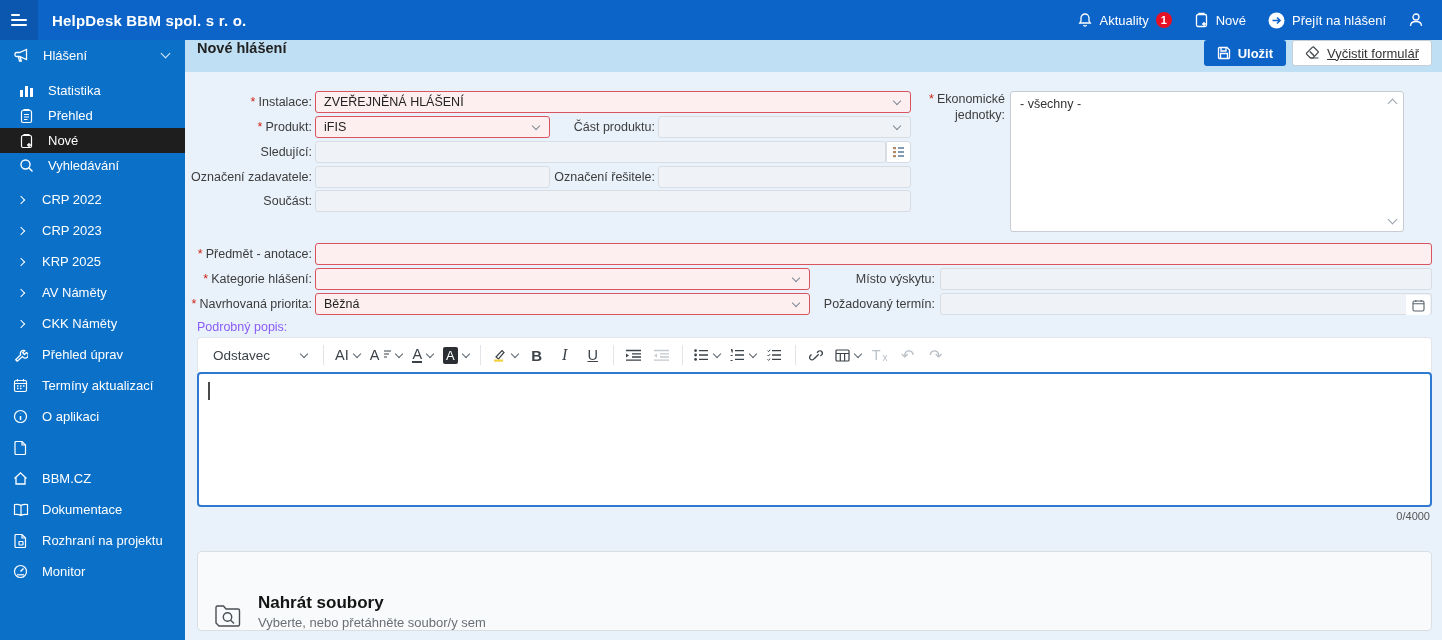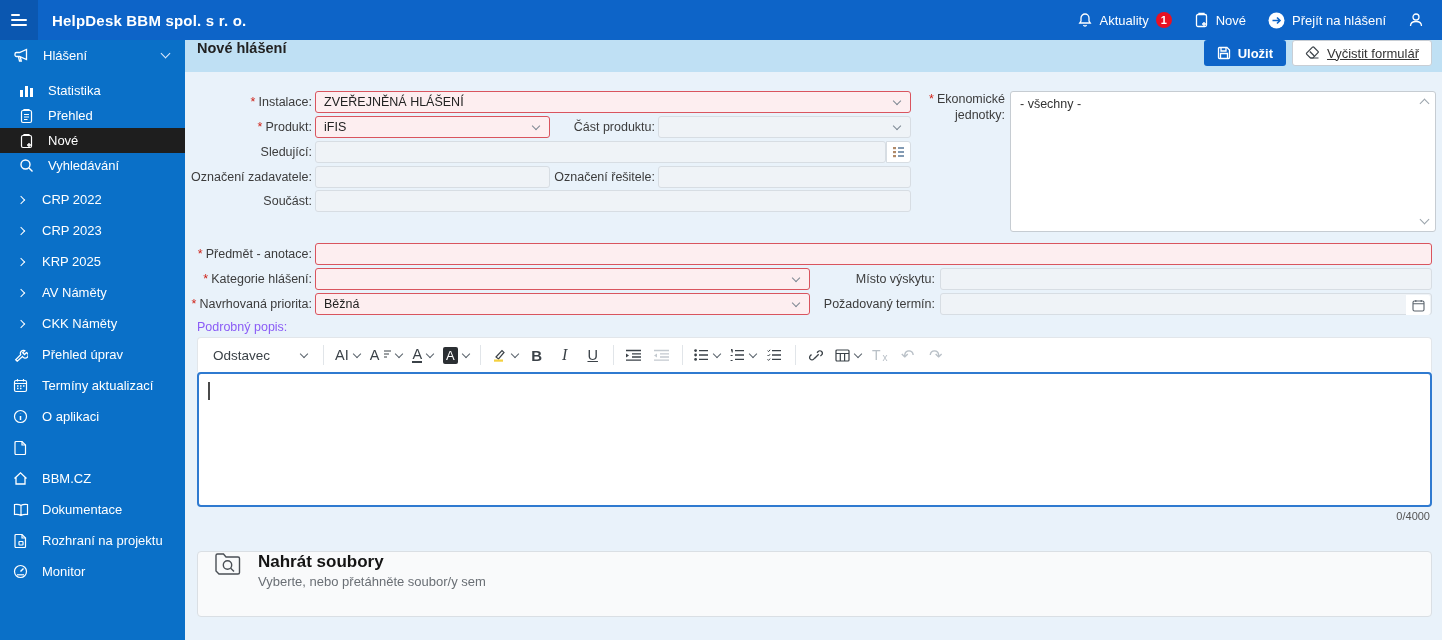--- a/index.html
+++ b/index.html
@@ -89,22 +89,22 @@
   .bold-b{font-weight:800;font-size:15px;}
   .ital-i{font-style:italic;font-family:"Liberation Serif","DejaVu Serif",serif;font-size:16px;}
   .und-u{text-decoration:underline;font-size:14.5px;}
   .disabled{color:#b9c0c7;}
   .arrow-g{font-family:"DejaVu Sans",sans-serif;font-size:16px;}
   .editor{position:absolute;left:12px;top:332px;width:1235px;height:135px;background:#fff;
           border:2px solid var(--editor-border);border-radius:4px;cursor:text;}
   .caret{position:absolute;left:9px;top:8px;width:1.5px;height:18px;background:#4a4a4a;}
   .counter{position:absolute;right:12px;top:470px;font-size:11px;color:#555;}
   
-  .upload{position:absolute;left:12px;top:511px;width:1235px;height:66px;background:#f9fafb;
-          border:1px solid #dadfe4;border-radius:4px;display:flex;align-items:flex-start;cursor:pointer;}
+  .upload{position:absolute;left:12px;top:511px;width:1235px;height:80px;background:#f9fafb;
+          border:1px solid #dadfe4;border-radius:4px;display:flex;align-items:flex-end;cursor:pointer;}
   .up-icn{margin-left:16px;flex:none;display:flex;}
   .up-txt{margin-left:14px;}
   .up-title{font-size:17px;font-weight:700;color:#141414;}
   .up-sub{font-size:13px;color:#6a6f75;margin-top:2px;}
   svg{display:block;}
 </style>
 </head>
 <body>
 
 <div class="topbar">
@@ -390,21 +390,21 @@
 
   <div class="lbl" style="left:0;top:150px;width:127px">
     <span>Součást:</span>
   </div>
   <div class="fld" style="left:130px;top:150px;width:596px"></div>
 
   <div class="lbl" style="left:700px;top:51px;width:120px;line-height:16px">
     <span class="ast">*</span><span>Ekonomické</span><br>
     <span>jednotky:</span>
   </div>
-  <div class="listbox" style="left:825px;top:51px;width:426px;height:141px">
+  <div class="listbox" style="left:825px;top:51px;width:394px;height:141px">
     <span>- všechny -</span>
     <span class="sc up"></span>
     <span class="sc dn"></span>
   </div>
 
   <div class="lbl" style="left:0;top:203px;width:127px">
     <span class="ast">*</span><span>Předmět - anotace:</span>
   </div>
   <div class="fld req" style="left:130px;top:203px;width:1117px"></div>
 

